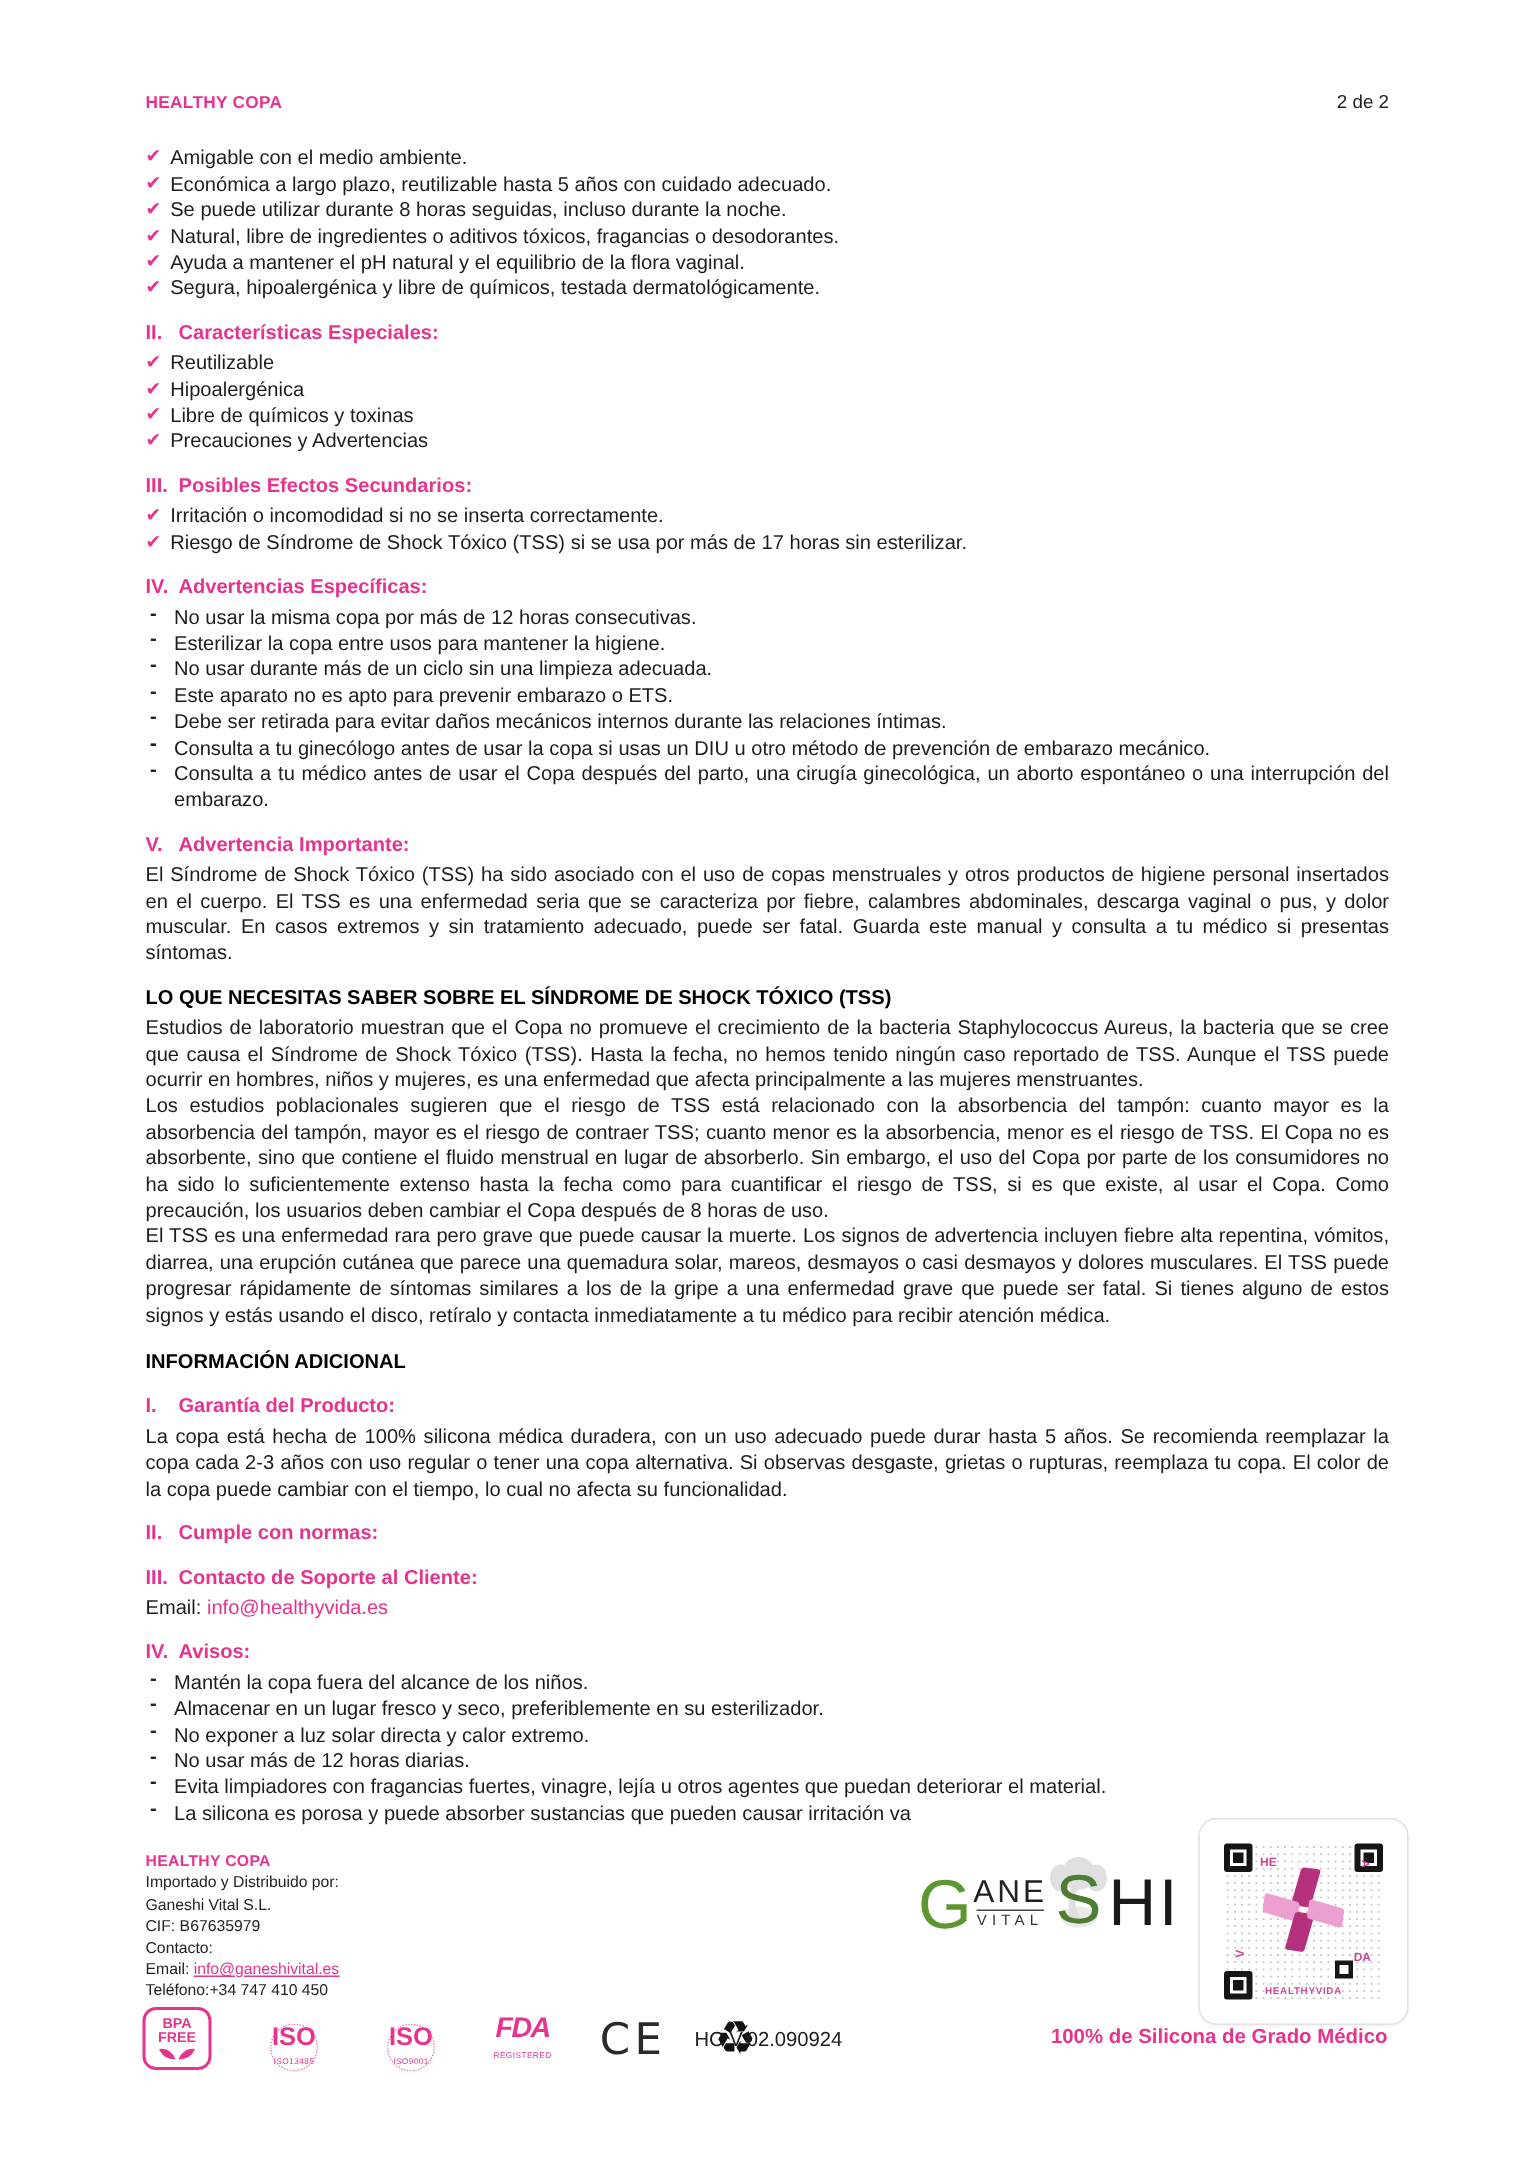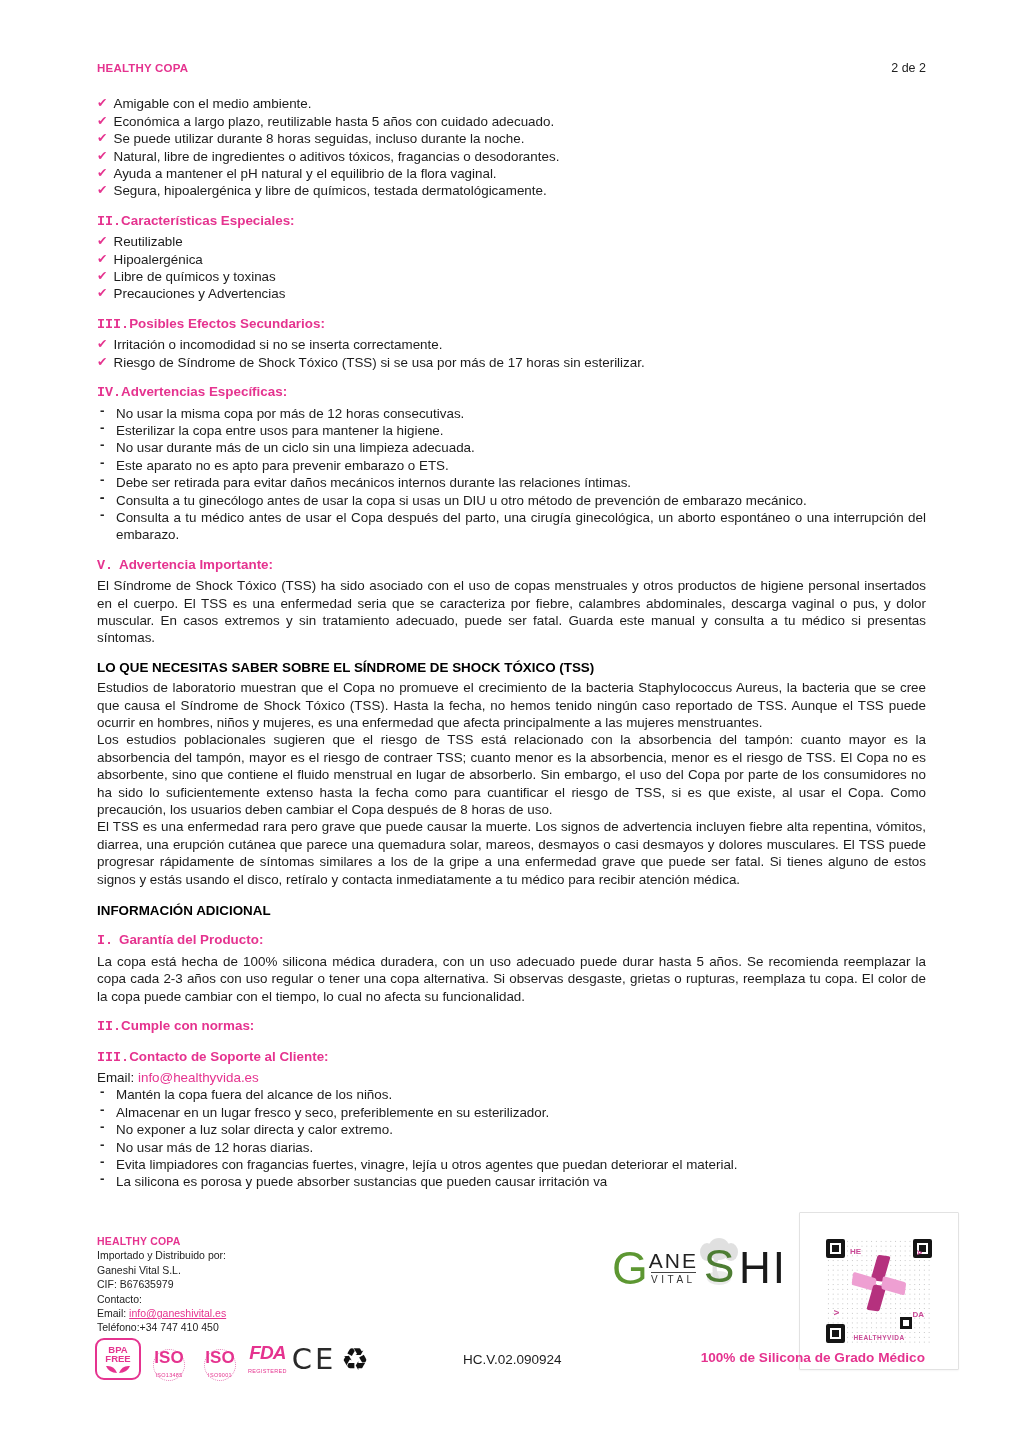--- a/index.html
+++ b/index.html
@@ -10,59 +10,59 @@
   }
   .content{position:absolute;left:97px;right:98px;top:60px;font-size:13.4px;line-height:17.4px;}
   .doc-header{display:flex;justify-content:space-between;align-items:baseline;margin-bottom:18px;}
   .brand{color:#e5338f;font-weight:bold;font-size:11.5px;letter-spacing:.2px;}
   .pagenum{font-size:12.5px;color:#222;}
   .check-item{display:flex;}
   .check{color:#e5338f;margin-right:6px;font-size:12.5px;flex:0 0 auto;}
   .dash-item{position:relative;padding-left:19px;}
   .dash{position:absolute;left:3px;top:-3px;font-weight:700;color:#222;}
   .sec-head{color:#e5338f;font-weight:bold;margin-top:12px;margin-bottom:3px;}
-  .sec-num{display:inline-block;min-width:22px;font-family:Liberation Mono, monospace;}
+  .sec-num{display:inline-block;min-width:22px;}
   .para{text-align:justify;}
   .big-head{color:#000000;font-weight:bold;margin-top:12px;margin-bottom:3px;}
   .email-link{color:#e5338f;text-decoration:none;}
   
   .footer-left{position:absolute;left:97px;top:1234px;font-size:10.5px;line-height:14.4px;color:#222;}
   .footer-left .brand{font-size:10.5px;}
   .footer-link{color:#e5338f;text-decoration:underline;}
   
   .logo{position:absolute;left:612px;top:1248px;display:flex;align-items:flex-end;}
   .logo-g{font-size:46px;line-height:36px;color:#5d9732;font-weight:500;}
   .logo-mid{display:flex;flex-direction:column;align-items:center;margin:0 1px 1px 1px;}
   .logo-ane{font-size:21px;line-height:20px;letter-spacing:2px;color:#222;font-weight:500;}
   .logo-vital{font-size:10px;letter-spacing:3.5px;color:#333;border-top:1.5px solid #444;padding-top:1px;margin-top:1px;}
   .logo-s{position:relative;width:40px;text-align:center;}
   .logo-s .s-glyph{position:relative;font-size:46px;line-height:36px;color:#4d7d33;font-weight:500;z-index:2;}
   .elephant{position:absolute;left:0;top:-14px;z-index:1;opacity:.55;}
   .logo-hi{font-size:44px;line-height:36px;color:#1a1a1a;letter-spacing:2px;font-weight:500;}
   
   .qr-card{position:absolute;left:799px;top:1212px;width:106px;height:104px;background:#fff;
-    border:1px solid #e2e2e2;border-radius:1px;padding:26px;box-shadow:0 1px 2px rgba(0,0,0,.04);}
+    border:1px solid #e2e2e2;border-radius:12px;padding:16px;box-shadow:0 1px 2px rgba(0,0,0,.04);}
   .qr-inner{position:relative;width:100%;height:100%;
     background-image:radial-gradient(#c4c4c4 .8px, transparent .95px);background-size:4.8px 4.8px;}
   .finder{position:absolute;width:11px;height:11px;border:4px solid #151515;border-radius:2px;background:#fff;}
   .finder::after{content:"";position:absolute;left:2px;top:2px;width:7px;height:7px;background:#151515;}
   .f-tl{left:0;top:0;} .f-tr{right:0;top:0;} .f-bl{left:0;bottom:0;}
   .f-mini{position:absolute;right:20px;bottom:14px;width:6px;height:6px;border:3px solid #151515;background:#fff;}
   .qr-cross{position:absolute;left:26px;top:16px;width:52px;height:56px;transform:rotate(8deg);}
   .qr-bar{position:absolute;border-radius:2px;}
   .qb1{left:20px;top:0;width:13px;height:26px;background:#b5317e;transform:skewX(-8deg);}
   .qb2{left:0px;top:22px;width:24px;height:13px;background:#ee9fd2;transform:skewY(8deg);}
   .qb3{left:20px;top:30px;width:13px;height:26px;background:#b5317e;transform:skewX(-8deg);}
   .qb4{left:30px;top:22px;width:24px;height:13px;background:#ee9fd2;transform:skewY(8deg);}
   .qr-t{position:absolute;color:#c94a96;font-weight:bold;font-size:8px;}
   .qt1{left:24px;top:8px;} .qt2{left:8px;bottom:26px;transform:rotate(-90deg);} .qt3{right:8px;bottom:24px;}
   .qt4{right:10px;top:10px;transform:rotate(90deg);font-size:7px;}
   .qr-label{position:absolute;left:0;right:0;bottom:2px;text-align:center;color:#c94a96;font-weight:bold;font-size:6.5px;letter-spacing:.5px;}
   
-  .badges{position:absolute;left:95px;top:1338px;display:flex;align-items:center;gap:5px;}
+  .badges{position:absolute;left:95px;top:1338px;display:flex;align-items:center;gap:32px;}
   .badge{color:#e5338f;text-align:center;}
   .badge-bpa{width:42px;height:38px;border:2px solid #e5338f;border-radius:9px;display:flex;flex-direction:column;align-items:center;justify-content:center;}
   .bpa-txt{font-weight:800;font-size:9.5px;line-height:9.5px;}
   .badge-iso{position:relative;width:46px;}
   .iso-ring{position:absolute;left:50%;top:8px;transform:translateX(-50%);width:30px;height:30px;border:1.4px dotted #e77fb8;border-radius:50%;}
   .iso-main{position:relative;font-weight:800;font-size:17px;line-height:17px;padding-top:8px;}
   .badge-sub{font-size:5.5px;letter-spacing:.3px;margin-top:6px;color:#e5338f;}
   .fda-main{font-weight:800;font-size:19px;line-height:18px;letter-spacing:-1px;font-style:italic;}
   .badge-ce{color:#2a2a2a;font-size:29px;font-weight:500;letter-spacing:3px;font-family:"DejaVu Sans", sans-serif;}
   .badge-recycle{color:#111;font-size:31px;line-height:31px;font-family:"DejaVu Sans", sans-serif;}
@@ -178,20 +178,23 @@
   </div>
 
   <div class="sec-head">
     <span class="sec-num">III.</span><span>Contacto de Soporte al Cliente:</span>
   </div>
   <div>
     <span>Email:</span>
     <a href="#" class="email-link">info@healthyvida.es</a>
   </div>
 
+  <div class="sec-head">
+    <span class="sec-num">IV.</span><span>Avisos:</span>
+  </div>
   <div>
     <div class="dash-item"><span class="dash">-</span><span>Mantén la copa fuera del alcance de los niños.</span></div>
     <div class="dash-item"><span class="dash">-</span><span>Almacenar en un lugar fresco y seco, preferiblemente en su esterilizador.</span></div>
     <div class="dash-item"><span class="dash">-</span><span>No exponer a luz solar directa y calor extremo.</span></div>
     <div class="dash-item"><span class="dash">-</span><span>No usar más de 12 horas diarias.</span></div>
     <div class="dash-item"><span class="dash">-</span><span>Evita limpiadores con fragancias fuertes, vinagre, lejía u otros agentes que puedan deteriorar el material.</span></div>
     <div class="dash-item"><span class="dash">-</span><span>La silicona es porosa y puede absorber sustancias que pueden causar irritación va</span></div>
   </div>
 </div>
 

